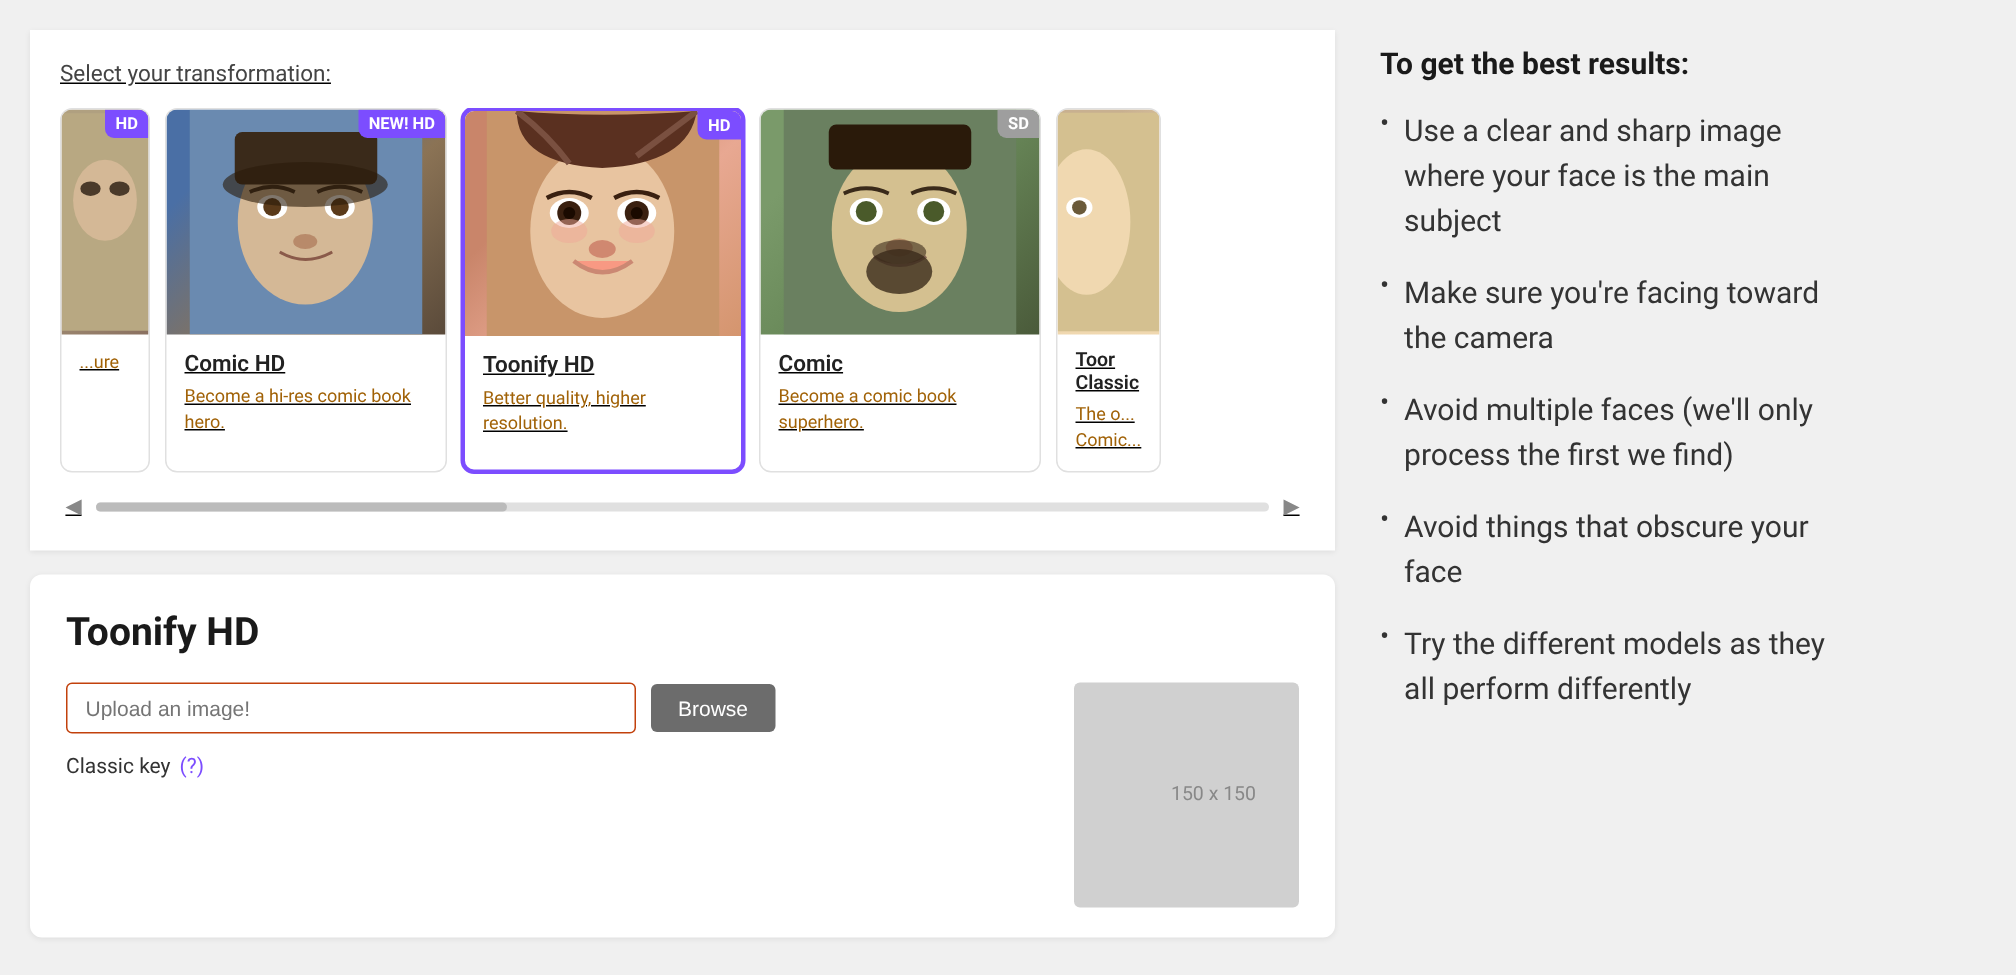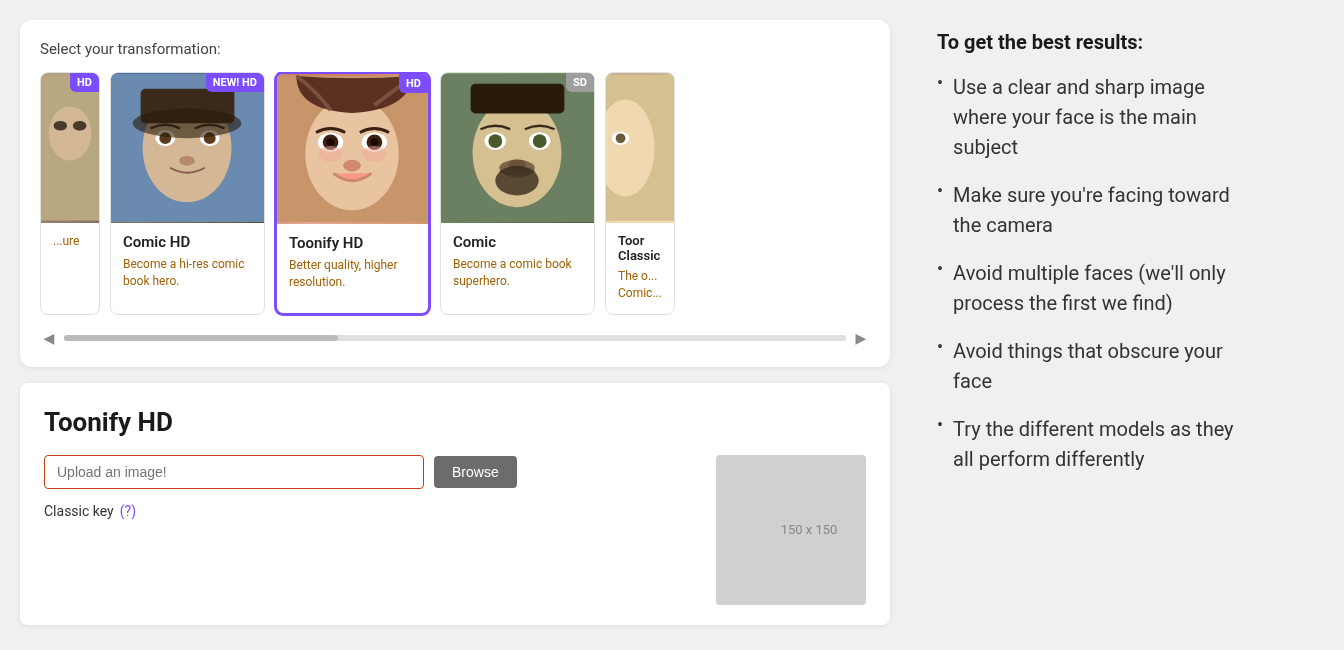--- a/index.html
+++ b/index.html
@@ -17,29 +17,29 @@
       display: flex;
       flex-direction: column;
       gap: 16px;
       max-width: 870px;
     }
 
     .sidebar {
       width: 340px;
       padding-left: 30px;
       padding-top: 10px;
-      margin-left: 17px;
     }
 
     
     .card {
       background: #fff;
-      border-radius: 12px;
+      border-radius: 0;
       padding: 20px;
       box-shadow: 0 1px 4px rgba(0,0,0,0.08);
+      text-decoration: underline;
     }
 
     .select-label {
       font-size: 15px;
       color: #444;
       margin-bottom: 14px;
       font-weight: 400;
     }
 
     .carousel-wrapper {
@@ -52,21 +52,21 @@
       gap: 10px;
       overflow-x: hidden;
       padding-bottom: 4px;
     }
 
     .model-card {
       border: 1px solid #e0e0e0;
       border-radius: 8px;
       overflow: hidden;
       flex-shrink: 0;
-      width: 155px;
+      width: 188px;
       cursor: pointer;
       background: #fff;
       transition: border-color 0.2s;
     }
 
     .model-card.selected {
       border: 2px solid #7c4dff;
       box-shadow: 0 0 0 1px #7c4dff;
     }
 

